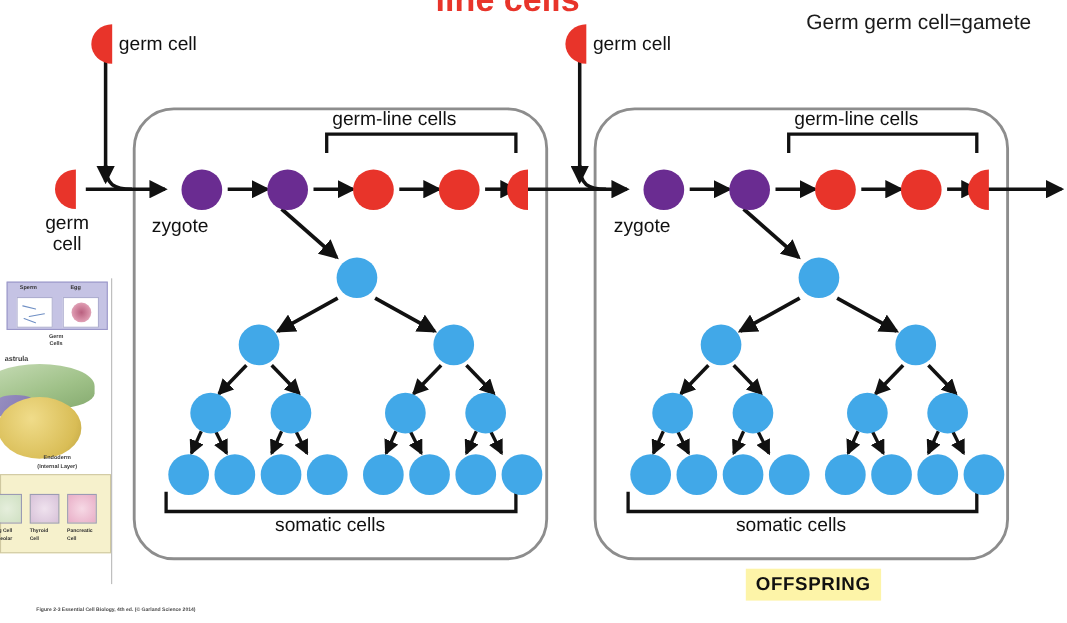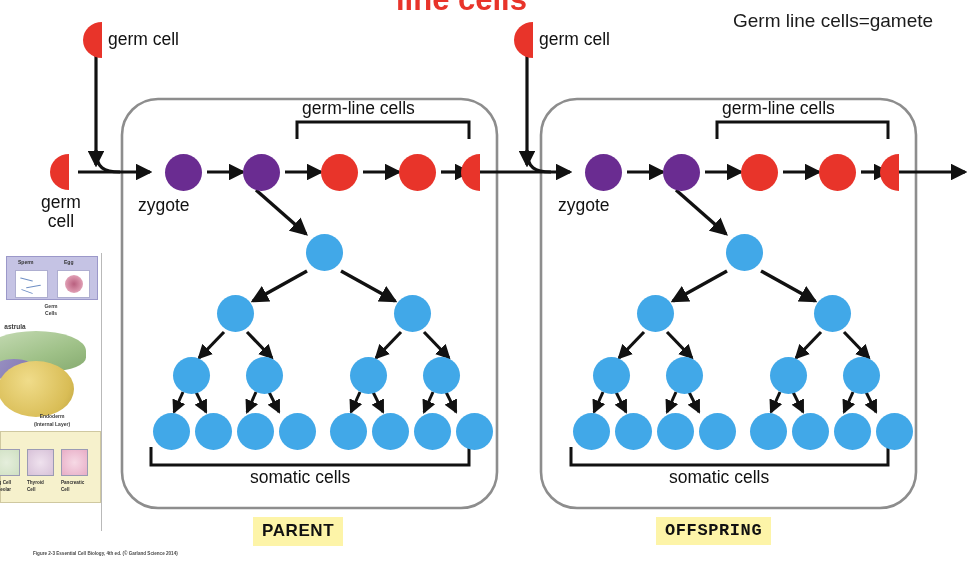--- a/index.html
+++ b/index.html
@@ -219,21 +219,21 @@
     <path d="M 780 392 L 771 412" stroke="#111111" stroke-width="3" fill="none" marker-end="url(#ahs)"></path>
     <path d="M 793 392 L 803 412" stroke="#111111" stroke-width="3" fill="none" marker-end="url(#ahs)"></path>
     <path d="M 853 392 L 844 412" stroke="#111111" stroke-width="3" fill="none" marker-end="url(#ahs)"></path>
     <path d="M 866 392 L 876 412" stroke="#111111" stroke-width="3" fill="none" marker-end="url(#ahs)"></path>
 
     <path d="M 571 447 L 571 465 L 888 465 L 888 447" stroke="#111111" stroke-width="3" fill="none"></path>
   </svg>
 
   <div class="red-title" style="left:396px;top:-16px;">line cells</div>
 
-  <div class="note" style="left:733px;top:10px;">Germ line cells=gamete</div>
+  <div class="note" style="left:733px;top:10px;">Germ germ cell=gamete</div>
 
   <div class="halfcell" style="left:83px;top:22px;width:19px;height:36px;"></div>
   <div class="lbl-bold lbl-germcell-top" style="left:108px;top:30px;">germ cell</div>
 
   <div class="halfcell" style="left:514px;top:22px;width:19px;height:36px;"></div>
   <div class="lbl-bold lbl-germcell-top" style="left:539px;top:30px;">germ cell</div>
 
   <div class="halfcell" style="left:50px;top:154px;width:19px;height:36px;"></div>
   <div class="lbl-bold lbl-germ-left" style="left:30px;top:193px;width:62px;">germ</div>
   <div class="lbl-bold lbl-germ-left" style="left:30px;top:212px;width:62px;">cell</div>
@@ -262,21 +262,20 @@
   <div class="cell cell-blue" style="left:195px;top:413px;width:37px;height:37px;"></div>
   <div class="cell cell-blue" style="left:237px;top:413px;width:37px;height:37px;"></div>
   <div class="cell cell-blue" style="left:279px;top:413px;width:37px;height:37px;"></div>
   <div class="cell cell-blue" style="left:330px;top:413px;width:37px;height:37px;"></div>
   <div class="cell cell-blue" style="left:372px;top:413px;width:37px;height:37px;"></div>
   <div class="cell cell-blue" style="left:414px;top:413px;width:37px;height:37px;"></div>
   <div class="cell cell-blue" style="left:456px;top:413px;width:37px;height:37px;"></div>
 
   <div class="lbl-bold lbl-bracket" style="left:250px;top:468px;">somatic cells</div>
 
-  <div class="tag" style="left:253px;top:517px;">PARENT</div>
 
   <div class="cell cell-purple" style="left:585px;top:154px;width:37px;height:37px;"></div>
   <div class="lbl-bold lbl-zygote" style="left:558px;top:196px;">zygote</div>
 
   <div class="cell cell-purple" style="left:663px;top:154px;width:37px;height:37px;"></div>
   <div class="cell cell-red" style="left:741px;top:154px;width:37px;height:37px;"></div>
   <div class="cell cell-red" style="left:819px;top:154px;width:37px;height:37px;"></div>
   <div class="halfcell" style="left:880px;top:154px;width:19px;height:37px;"></div>
 
   <div class="lbl-bold lbl-bracket" style="left:722px;top:99px;">germ-line cells</div>
@@ -295,21 +294,21 @@
   <div class="cell cell-blue" style="left:615px;top:413px;width:37px;height:37px;"></div>
   <div class="cell cell-blue" style="left:657px;top:413px;width:37px;height:37px;"></div>
   <div class="cell cell-blue" style="left:699px;top:413px;width:37px;height:37px;"></div>
   <div class="cell cell-blue" style="left:750px;top:413px;width:37px;height:37px;"></div>
   <div class="cell cell-blue" style="left:792px;top:413px;width:37px;height:37px;"></div>
   <div class="cell cell-blue" style="left:834px;top:413px;width:37px;height:37px;"></div>
   <div class="cell cell-blue" style="left:876px;top:413px;width:37px;height:37px;"></div>
 
   <div class="lbl-bold lbl-bracket" style="left:669px;top:468px;">somatic cells</div>
 
-  <div class="tag" style="left:656px;top:517px;font-family:Liberation Mono, monospace;">OFFSPRING</div>
+  <div class="tag" style="left:678px;top:517px;">OFFSPRING</div>
 
   <div class="inset">
 
     <div class="inset-top">
       <div class="mini-cap" style="left:11px;">Sperm</div>
       <div class="mini-cap" style="left:57px;">Egg</div>
 
       <div class="mini-panel mini-sperm">
         <div class="sperm-mark" style="left:4px;top:8px;width:13px;transform:rotate(14deg);"></div>
         <div class="sperm-mark" style="left:10px;top:15px;width:15px;transform:rotate(-10deg);"></div>

